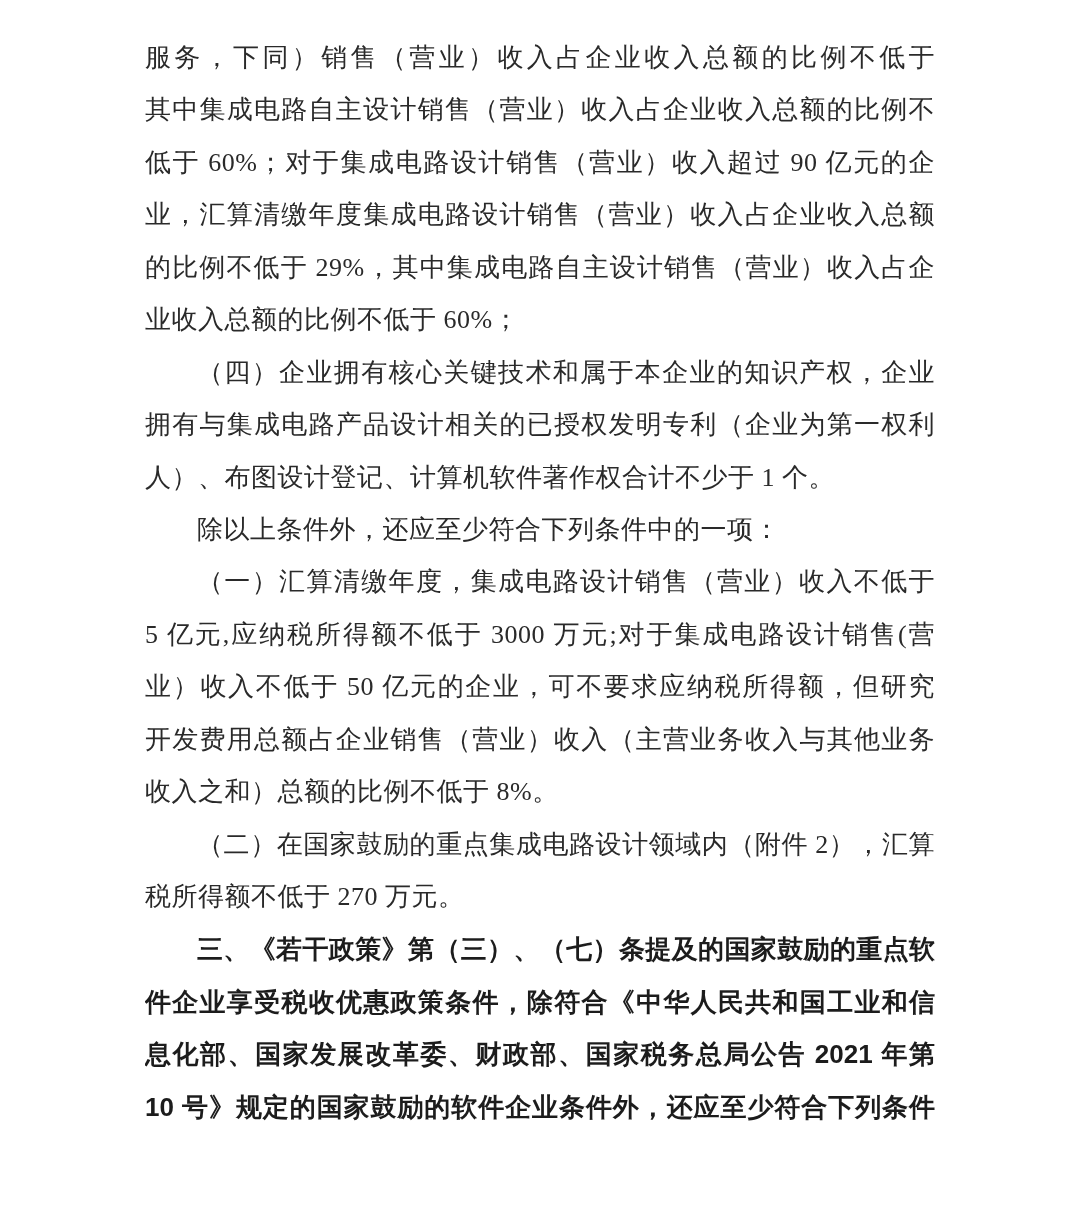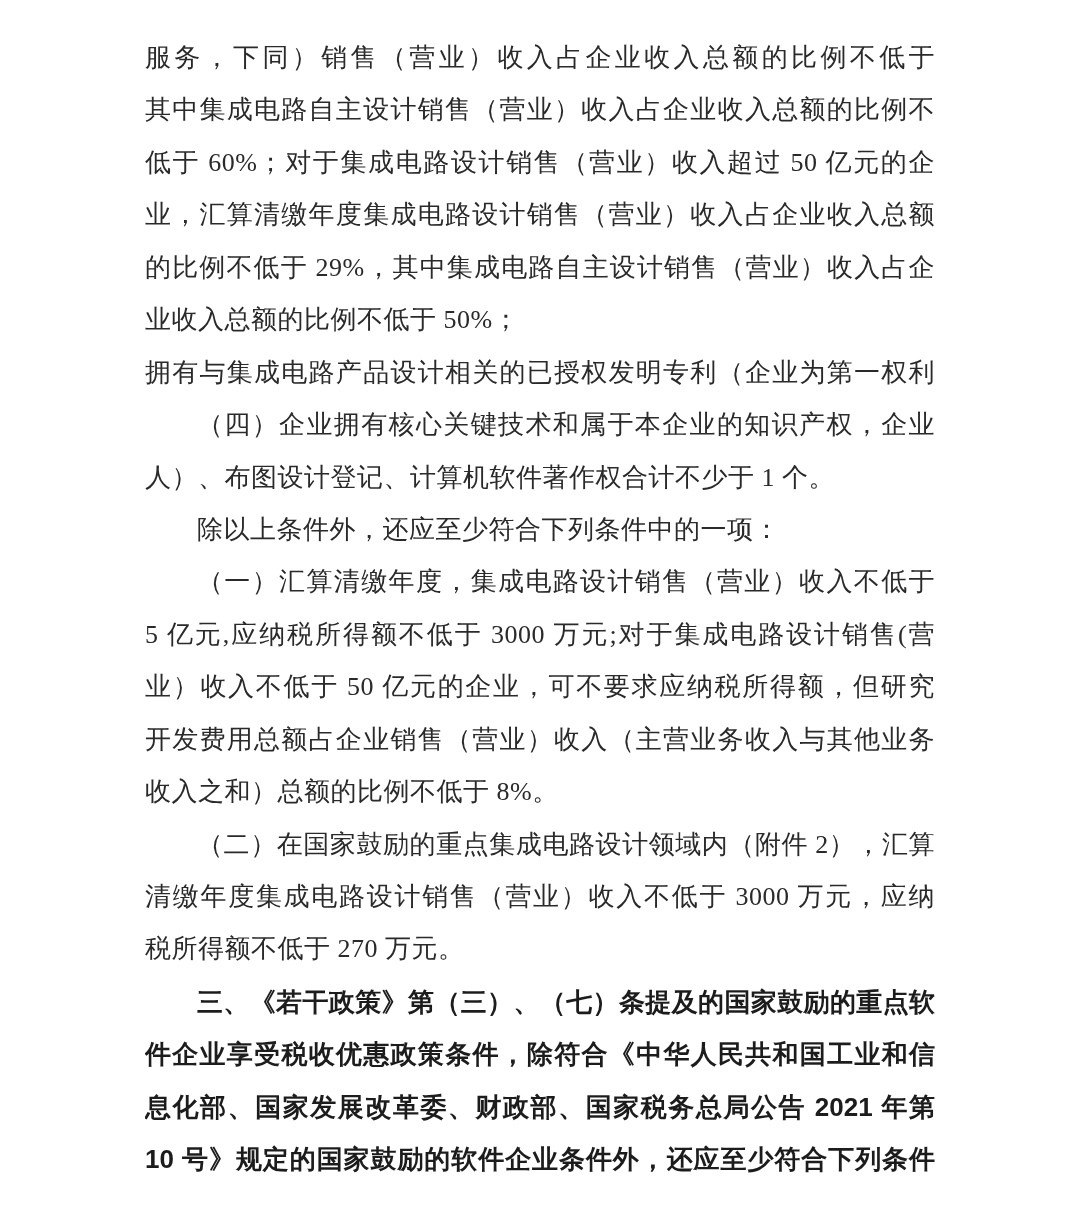--- a/index.html
+++ b/index.html
@@ -44,47 +44,46 @@
 </style>
 </head>
 <body>
 
 <div class="page">
   <div class="doc-content">
 
     <div class="para">
       <div class="line">服务，下同）销售（营业）收入占企业收入总额的比例不低于 70%，</div>
       <div class="line">其中集成电路自主设计销售（营业）收入占企业收入总额的比例不</div>
-      <div class="line">低于 60%；对于集成电路设计销售（营业）收入超过 50 亿元的企</div>
+      <div class="line">低于 60%；对于集成电路设计销售（营业）收入超过 90 亿元的企</div>
       <div class="line">业，汇算清缴年度集成电路设计销售（营业）收入占企业收入总额</div>
       <div class="line">的比例不低于 29%，其中集成电路自主设计销售（营业）收入占企</div>
-      <div class="line last">业收入总额的比例不低于 50%；</div>
+      <div class="line last">业收入总额的比例不低于 60%；</div>
     </div>
 
     <div class="para">
+      <div class="line indent">（四）企业拥有核心关键技术和属于本企业的知识产权，企业</div>
       <div class="line">拥有与集成电路产品设计相关的已授权发明专利（企业为第一权利</div>
-      <div class="line indent">（四）企业拥有核心关键技术和属于本企业的知识产权，企业</div>
       <div class="line last">人）、布图设计登记、计算机软件著作权合计不少于 1 个。</div>
     </div>
 
     <div class="para">
       <div class="line indent last">除以上条件外，还应至少符合下列条件中的一项：</div>
     </div>
 
     <div class="para">
       <div class="line indent">（一）汇算清缴年度，集成电路设计销售（营业）收入不低于</div>
       <div class="line">5 亿元,应纳税所得额不低于 3000 万元;对于集成电路设计销售(营</div>
       <div class="line">业）收入不低于 50 亿元的企业，可不要求应纳税所得额，但研究</div>
       <div class="line">开发费用总额占企业销售（营业）收入（主营业务收入与其他业务</div>
       <div class="line last">收入之和）总额的比例不低于 8%。</div>
     </div>
 
     <div class="para">
       <div class="line indent">（二）在国家鼓励的重点集成电路设计领域内（附件 2），汇算</div>
-      <div class="line">清缴年度集成电路设计销售（营业）收入不低于 3000 万元，应纳</div>
       <div class="line last">税所得额不低于 270 万元。</div>
     </div>
 
     <div class="para bold">
       <div class="line indent">三、《若干政策》第（三）、（七）条提及的国家鼓励的重点软</div>
       <div class="line">件企业享受税收优惠政策条件，除符合《中华人民共和国工业和信</div>
       <div class="line">息化部、国家发展改革委、财政部、国家税务总局公告 2021 年第</div>
       <div class="line">10 号》规定的国家鼓励的软件企业条件外，还应至少符合下列条件</div>
     </div>
 

